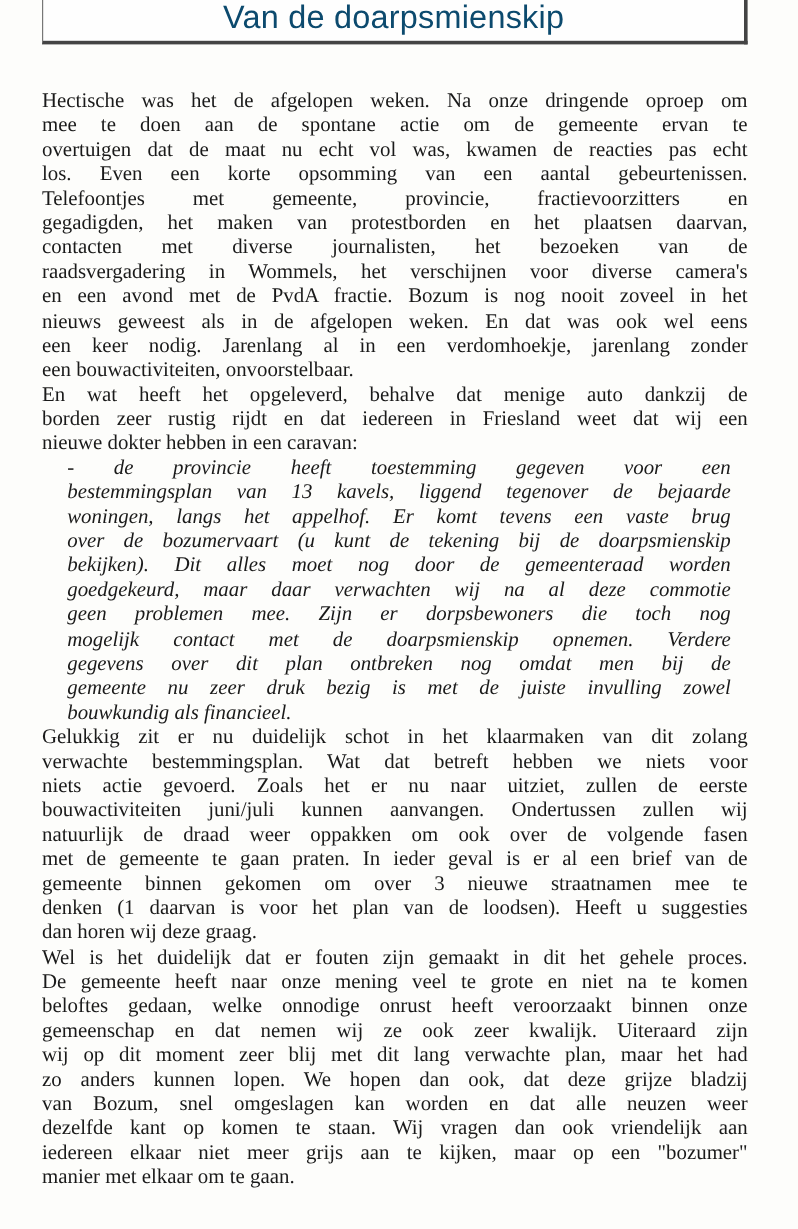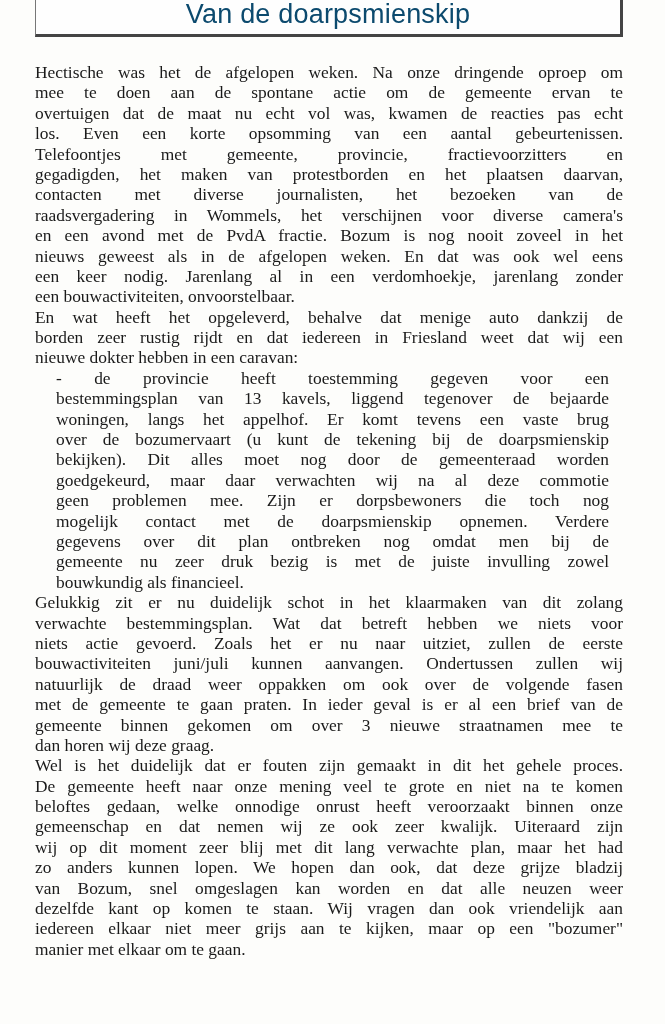--- a/index.html
+++ b/index.html
@@ -27,38 +27,39 @@
     .title-text {
       font-family: "Liberation Sans", "DejaVu Sans", sans-serif;
       font-size: 27px;
       color: #0c4a6e;
       line-height: 40px;
       letter-spacing: 0.2px;
     }
     .article {
       position: absolute;
       left: 35px;
-      top: 62px;
+      top: 73px;
       width: 588px;
     }
     .line {
       font-size: 17.4px;
       line-height: 20.4px;
       height: 20.4px;
       white-space: nowrap;
       text-align: justify;
       text-align-last: justify;
       overflow: visible;
     }
     .line.last {
       text-align-last: left;
     }
     .line.indent {
       margin-left: 21px;
       width: 553px;
+      font-style: italic;
     }
   </style>
 </head>
 <body>
 
 <div class="title-box">
   <span class="title-text">Van de doarpsmienskip</span>
 </div>
 
 <div class="article" id="article">
@@ -95,20 +96,21 @@
       <div class="line indent last">bouwkundig als financieel.</div>
     </div>
     <div>
       <div class="line">Gelukkig zit er nu duidelijk schot in het klaarmaken van dit zolang</div>
       <div class="line">verwachte bestemmingsplan. Wat dat betreft hebben we niets voor</div>
       <div class="line">niets actie gevoerd. Zoals het er nu naar uitziet, zullen de eerste</div>
       <div class="line">bouwactiviteiten juni/juli kunnen aanvangen. Ondertussen zullen wij</div>
       <div class="line">natuurlijk de draad weer oppakken om ook over de volgende fasen</div>
       <div class="line">met de gemeente te gaan praten. In ieder geval is er al een brief van de</div>
       <div class="line">gemeente binnen gekomen om over 3 nieuwe straatnamen mee te</div>
+      <div class="line">denken (1 daarvan is voor het plan van de loodsen). Heeft u suggesties</div>
       <div class="line last">dan horen wij deze graag.</div>
     </div>
     <div>
       <div class="line">Wel is het duidelijk dat er fouten zijn gemaakt in dit het gehele proces.</div>
       <div class="line">De gemeente heeft naar onze mening veel te grote en niet na te komen</div>
       <div class="line">beloftes gedaan, welke onnodige onrust heeft veroorzaakt binnen onze</div>
       <div class="line">gemeenschap en dat   nemen wij ze ook zeer kwalijk. Uiteraard zijn</div>
       <div class="line">wij op dit moment zeer blij met dit lang verwachte plan, maar het had</div>
       <div class="line">zo anders kunnen lopen. We hopen dan ook, dat deze grijze bladzij</div>
       <div class="line">van Bozum, snel omgeslagen kan worden en dat alle neuzen weer</div>

